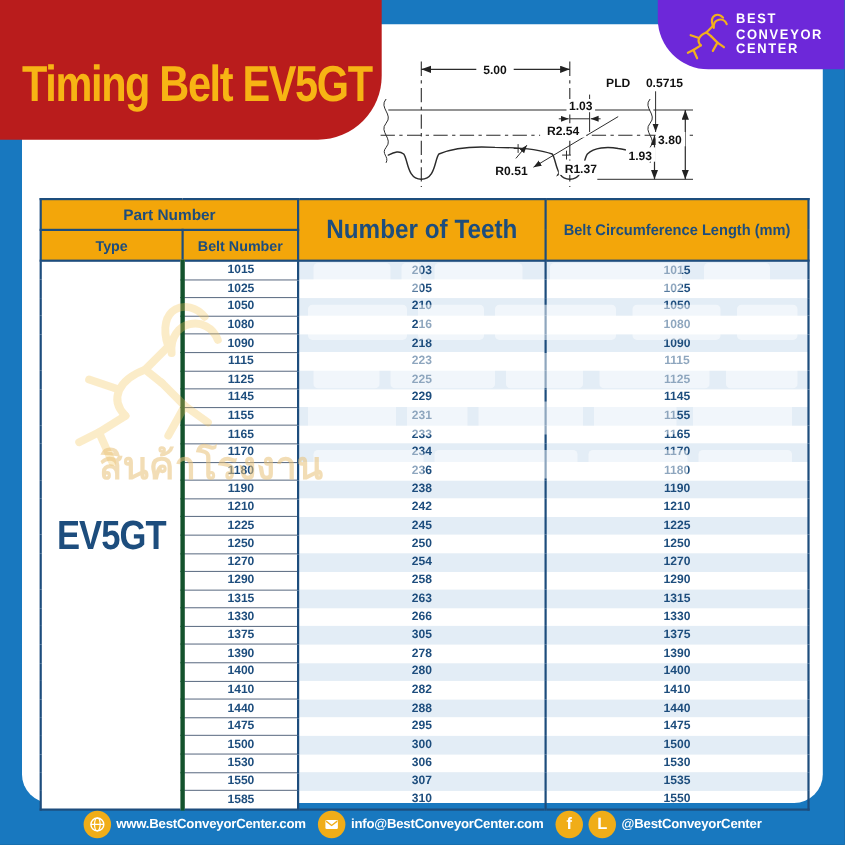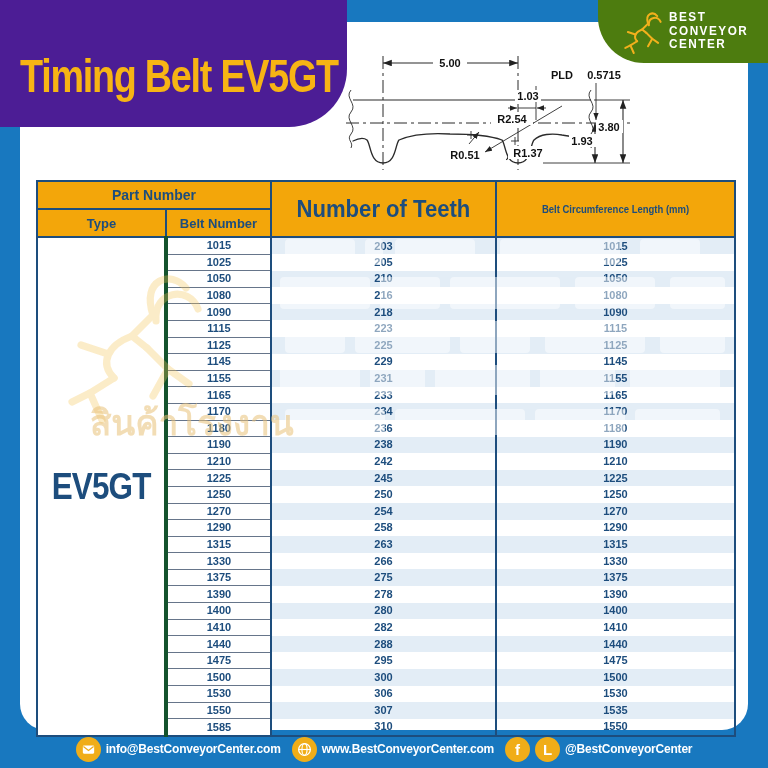--- a/index.html
+++ b/index.html
@@ -1,27 +1,27 @@
 <!DOCTYPE html>
 <html><head>
 <meta charset="utf-8">
 <style>
   html,body{margin:0;padding:0;background:#0e5d96;}
   .page{position:relative;width:768px;height:768px;background:#1878bf;overflow:hidden;
         font-family:"Liberation Sans",sans-serif;}
   .card{position:absolute;left:20px;top:22px;width:728px;height:708px;background:#ffffff;
         border-radius:26px;z-index:1;}
   
-  .title-band{position:absolute;left:0;top:0;width:347px;height:127px;background:#4c1d95;
+  .title-band{position:absolute;left:0;top:0;width:347px;height:127px;background:#b91c1c;
         border-bottom-right-radius:58px;z-index:4;text-align:center;}
   .title-band .title{display:inline-block;margin:53px 0 0 20px;color:#f7b414;font-size:46px;
         font-weight:800;letter-spacing:-1.5px;line-height:1;transform:scaleX(.82);
         transform-origin:left center;white-space:nowrap;}
   
-  .logo-blob{position:absolute;right:0;top:0;width:170px;height:63px;background:#4d7c0f;
+  .logo-blob{position:absolute;right:0;top:0;width:170px;height:63px;background:#6d28d9;
         border-bottom-left-radius:46px;z-index:4;display:flex;align-items:center;
         padding-left:24px;box-sizing:border-box;}
   .goat{color:#f2b01c;}
   .logo-text{color:#ffffff;font-size:12.5px;font-weight:800;letter-spacing:1.6px;
         line-height:1.1;margin-left:5px;transform:scaleX(.94);transform-origin:left center;}
   
   .diagram{position:absolute;left:338px;top:20px;z-index:2;}
   .diagram text{font-family:"Liberation Sans",sans-serif;font-size:11px;font-weight:bold;fill:#111;}
   .dline{stroke:#2b2b2b;stroke-width:1.1;fill:none;}
   .thin{stroke:#2b2b2b;stroke-width:0.9;fill:none;}
@@ -31,21 +31,21 @@
   
   .spec-table{position:absolute;left:36px;top:180px;width:698px;border-collapse:collapse;
         table-layout:fixed;z-index:2;}
   .spec-table th,.spec-table td{padding:0;text-align:center;vertical-align:middle;
         color:#1d4d7d;}
   .spec-table{border:2px solid #1d4d7d;}
   .spec-table th{background:#f3a60a;border:2px solid #1d4d7d;font-weight:800;}
   .th-part{height:26px;font-size:14px;}
   .th-sub{height:26px;font-size:13px;}
   .th-teeth{font-size:24px;}
-  .th-len{font-size:10px;}
+  .th-len{font-size:14px;}
   .spec-table td{height:15.6px;font-size:11px;font-weight:bold;line-height:1;}
   td.type-cell{background:#fff;border-right:4px solid #14532d;}
   td.type-cell span{display:inline-block;font-size:37px;font-weight:800;letter-spacing:-1px;
         transform:scaleX(.85);}
   td.belt{background:#fff;border-top:1px solid #66758a;border-bottom:1px solid #66758a;
         border-right:2px solid #1d4d7d;}
   td.teeth{border-right:2px solid #1d4d7d;}
   tr.stripe td.teeth,tr.stripe td.len{background:#e3edf6;}
   
   .watermark{position:absolute;left:30px;top:225px;z-index:3;pointer-events:none;}
@@ -290,21 +290,21 @@
           <td class="teeth">263</td>
           <td class="len">1315</td>
         </tr>
         <tr>
           <td class="belt">1330</td>
           <td class="teeth">266</td>
           <td class="len">1330</td>
         </tr>
         <tr class="stripe">
           <td class="belt">1375</td>
-          <td class="teeth">275</td>
+          <td class="teeth">305</td>
           <td class="len">1375</td>
         </tr>
         <tr>
           <td class="belt">1390</td>
           <td class="teeth">278</td>
           <td class="len">1390</td>
         </tr>
         <tr class="stripe">
           <td class="belt">1400</td>
           <td class="teeth">280</td>
@@ -357,41 +357,41 @@
         <use href="#goat"></use>
       </svg>
     <div class="logo-text">
       <div>BEST</div>
       <div>CONVEYOR</div>
       <div>CENTER</div>
     </div>
   </div>
 
   <div class="footer">
-    <div class="f-group">
-      <div class="f-icon">
-        <svg width="17" height="17" viewBox="0 0 18 18">
-          <rect x="3" y="4.8" width="12" height="8.6" rx="1.2" fill="#fff"></rect>
-          <path d="M3.6,5.8 9,10 14.4,5.8" stroke="#f0ad18" stroke-width="1.3" fill="none"></path>
-        </svg>
-      </div>
-      <span class="f-text">info@BestConveyorCenter.com</span>
-    </div>
     <div class="f-group">
       <div class="f-icon">
         <svg width="17" height="17" viewBox="0 0 18 18" fill="none">
           <circle cx="9" cy="9" r="6.2" stroke="#fff" stroke-width="1.4"></circle>
           <ellipse cx="9" cy="9" rx="2.7" ry="6.2" stroke="#fff" stroke-width="1.2"></ellipse>
           <path d="M2.8,9 H15.2" stroke="#fff" stroke-width="1.2"></path>
         </svg>
       </div>
       <span class="f-text">www.BestConveyorCenter.com</span>
     </div>
     <div class="f-group">
       <div class="f-icon">
+        <svg width="17" height="17" viewBox="0 0 18 18">
+          <rect x="3" y="4.8" width="12" height="8.6" rx="1.2" fill="#fff"></rect>
+          <path d="M3.6,5.8 9,10 14.4,5.8" stroke="#f0ad18" stroke-width="1.3" fill="none"></path>
+        </svg>
+      </div>
+      <span class="f-text">info@BestConveyorCenter.com</span>
+    </div>
+    <div class="f-group">
+      <div class="f-icon">
         <span>f</span>
       </div>
       <div class="f-icon">
         <span>L</span>
       </div>
       <span class="f-text">@BestConveyorCenter</span>
     </div>
   </div>
 </div>
 

